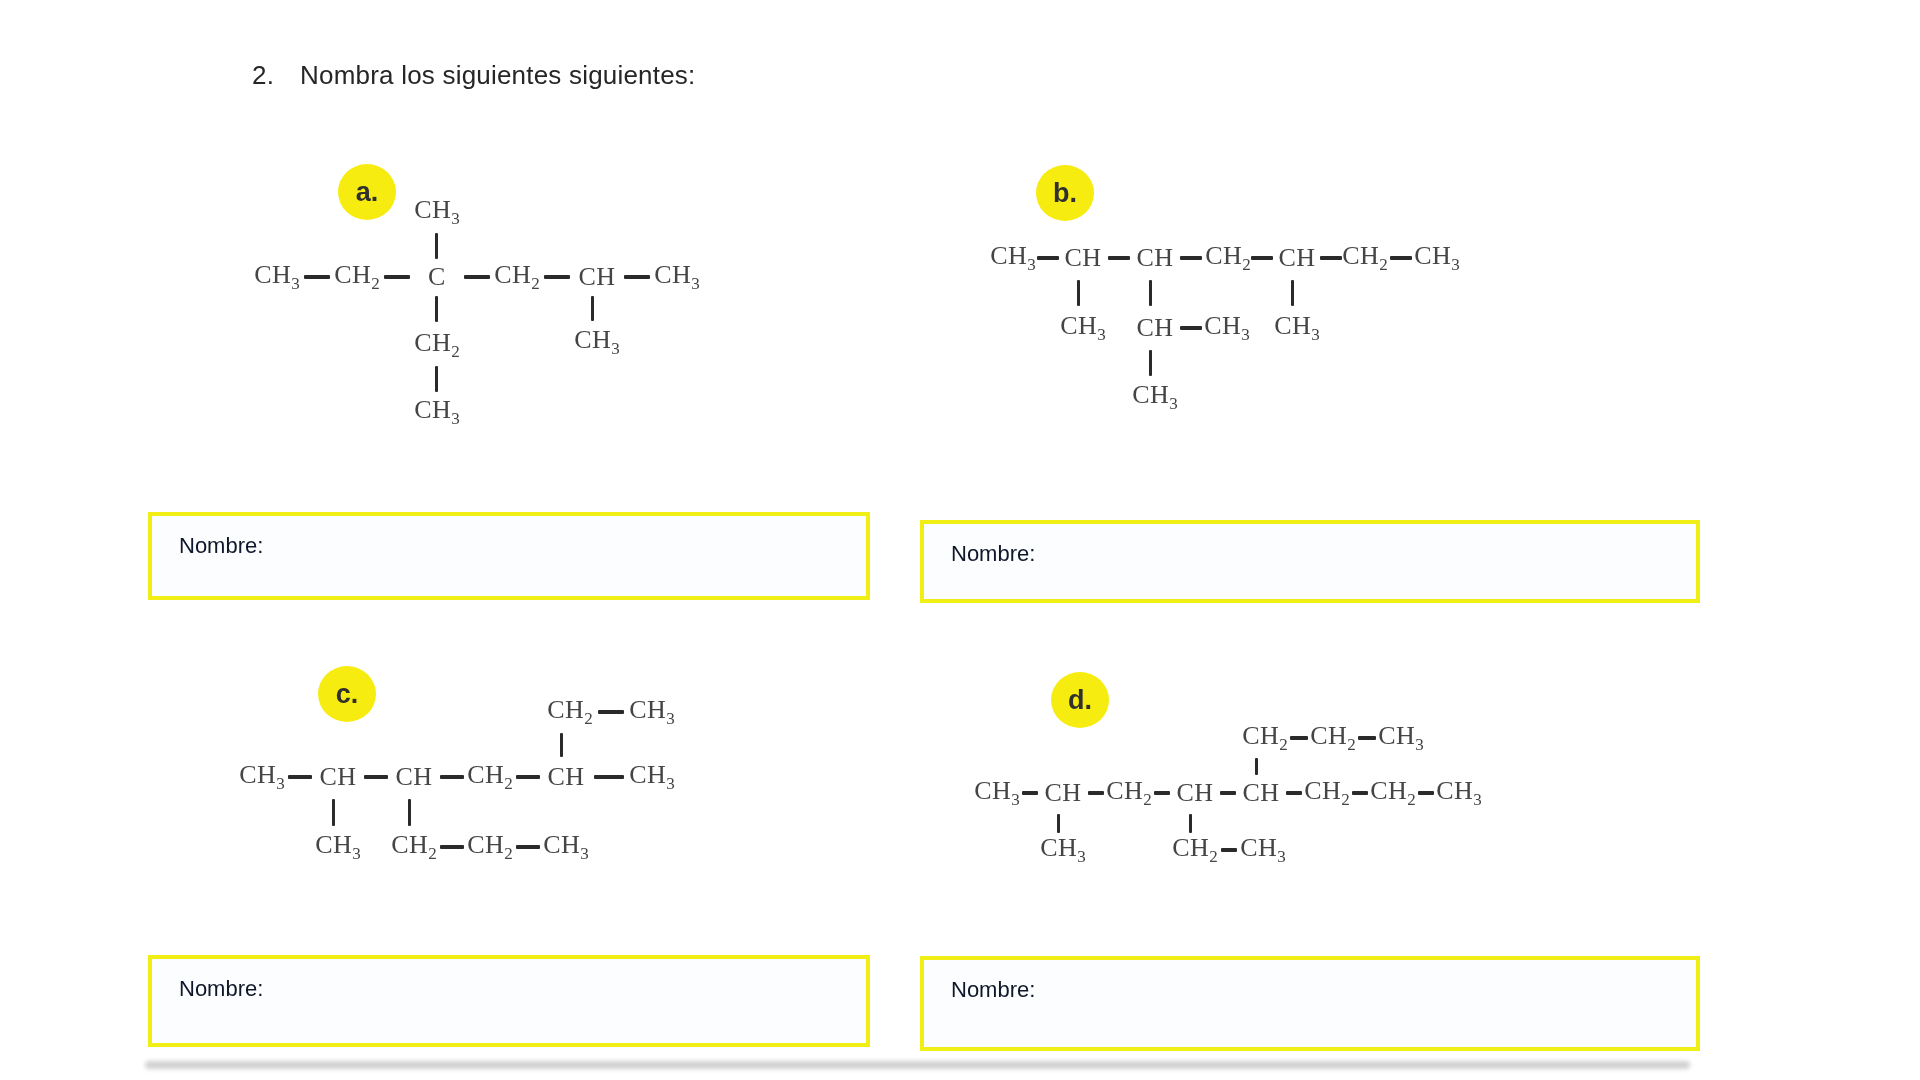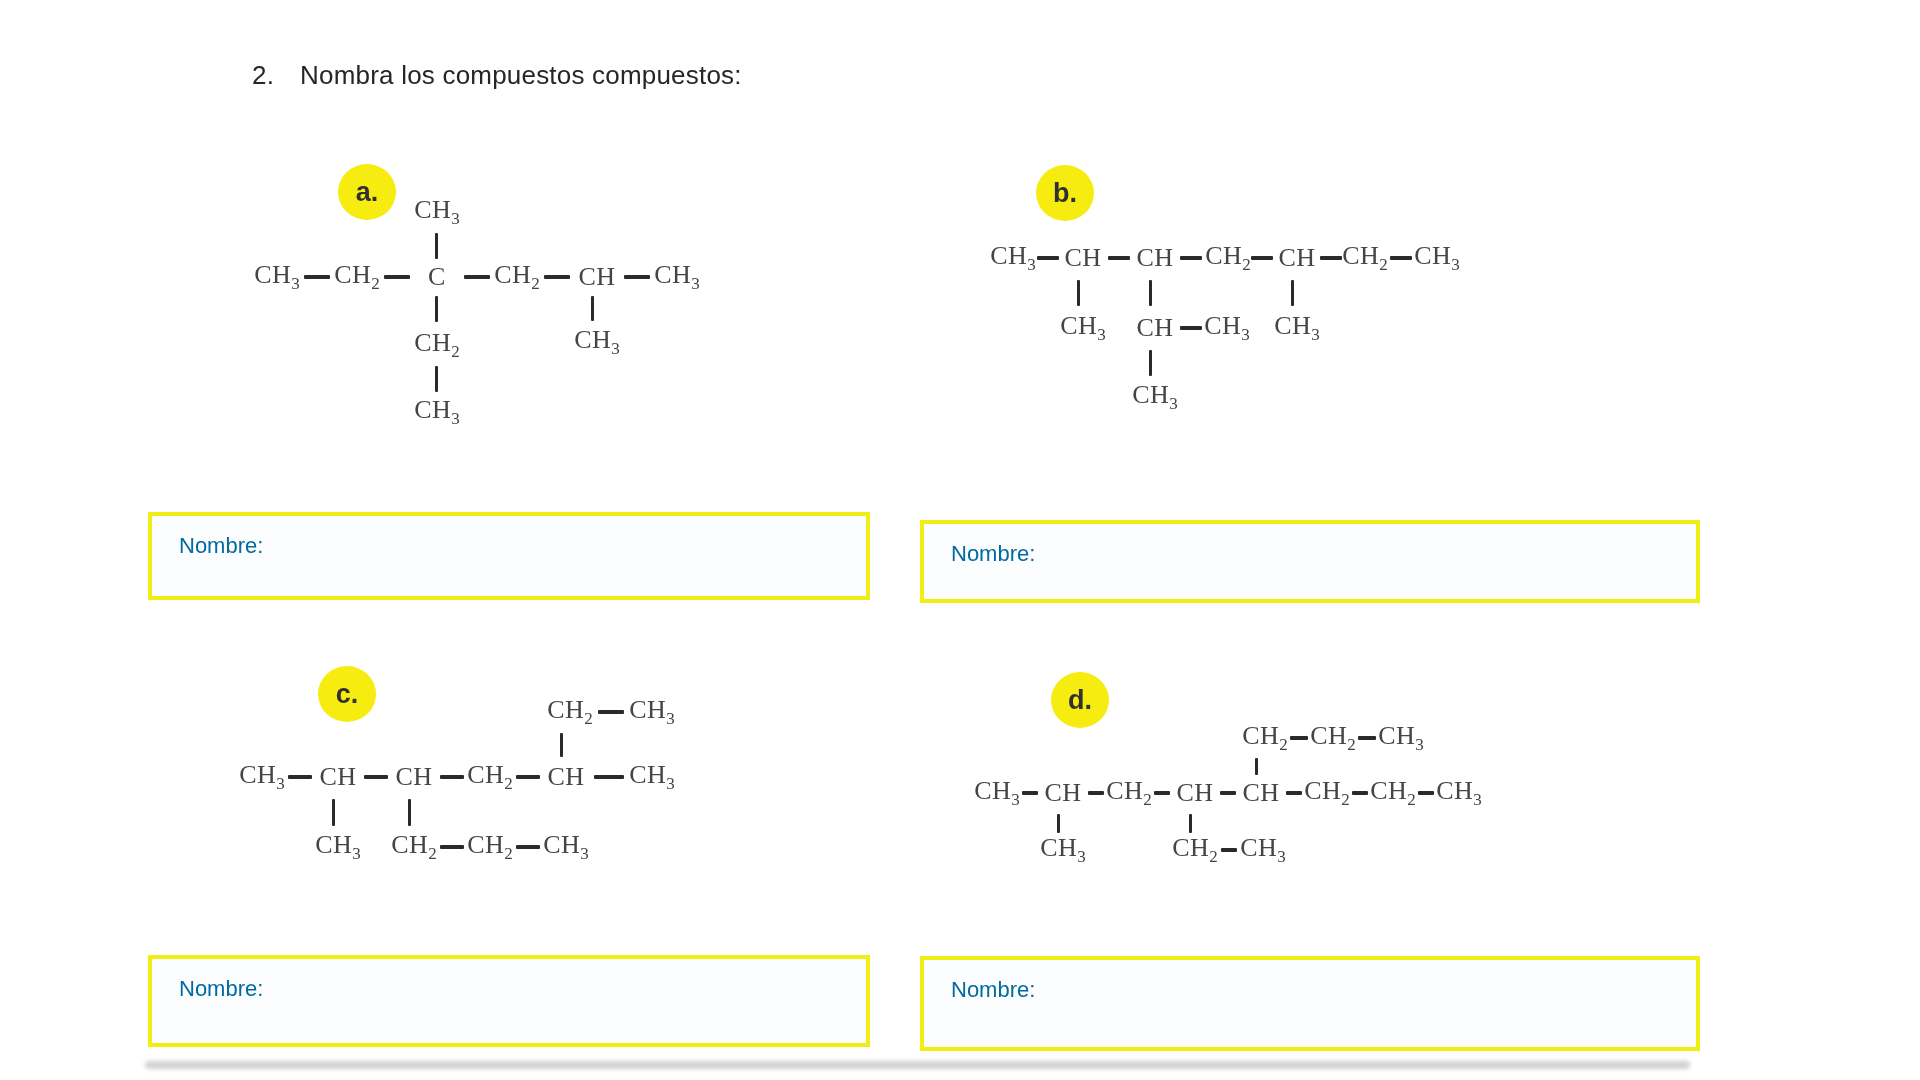--- a/index.html
+++ b/index.html
@@ -32,34 +32,34 @@
   .vb{position:absolute;width:3px;background:#2a2a2a;border-radius:1px;}
   .answer-box{
     position:absolute;
     background:#fcfdfe;
     border:4px solid #f0ee15;
     box-sizing:border-box;
   }
   .answer-box .nombre{
     display:block;
     padding:17px 0 0 27px;
-    font-size:22px;color:#0369a1;
+    font-size:22px;color:#0f172a;
   }
   .page-shadow{
     position:absolute;background:#c9c9c9;filter:blur(2px);opacity:.85;border-radius:4px;
   }
 </style>
 </head>
 <body>
 
 <div id="page">
 
   <div class="title-row">
     <span>2.</span>
-    <span>Nombra los compuestos compuestos:</span>
+    <span>Nombra los siguientes siguientes:</span>
   </div>
 
   <div>
     <div class="badge" style="left:338px;top:164px;">a.</div>
 
     <span class="tok" style="left:437px;top:212px;">CH<sub>3</sub></span>
 
     <span class="tok" style="left:277px;top:277px;">CH<sub>3</sub></span>
     <span class="tok" style="left:357px;top:277px;">CH<sub>2</sub></span>
     <span class="tok" style="left:437px;top:277px;">C</span>

